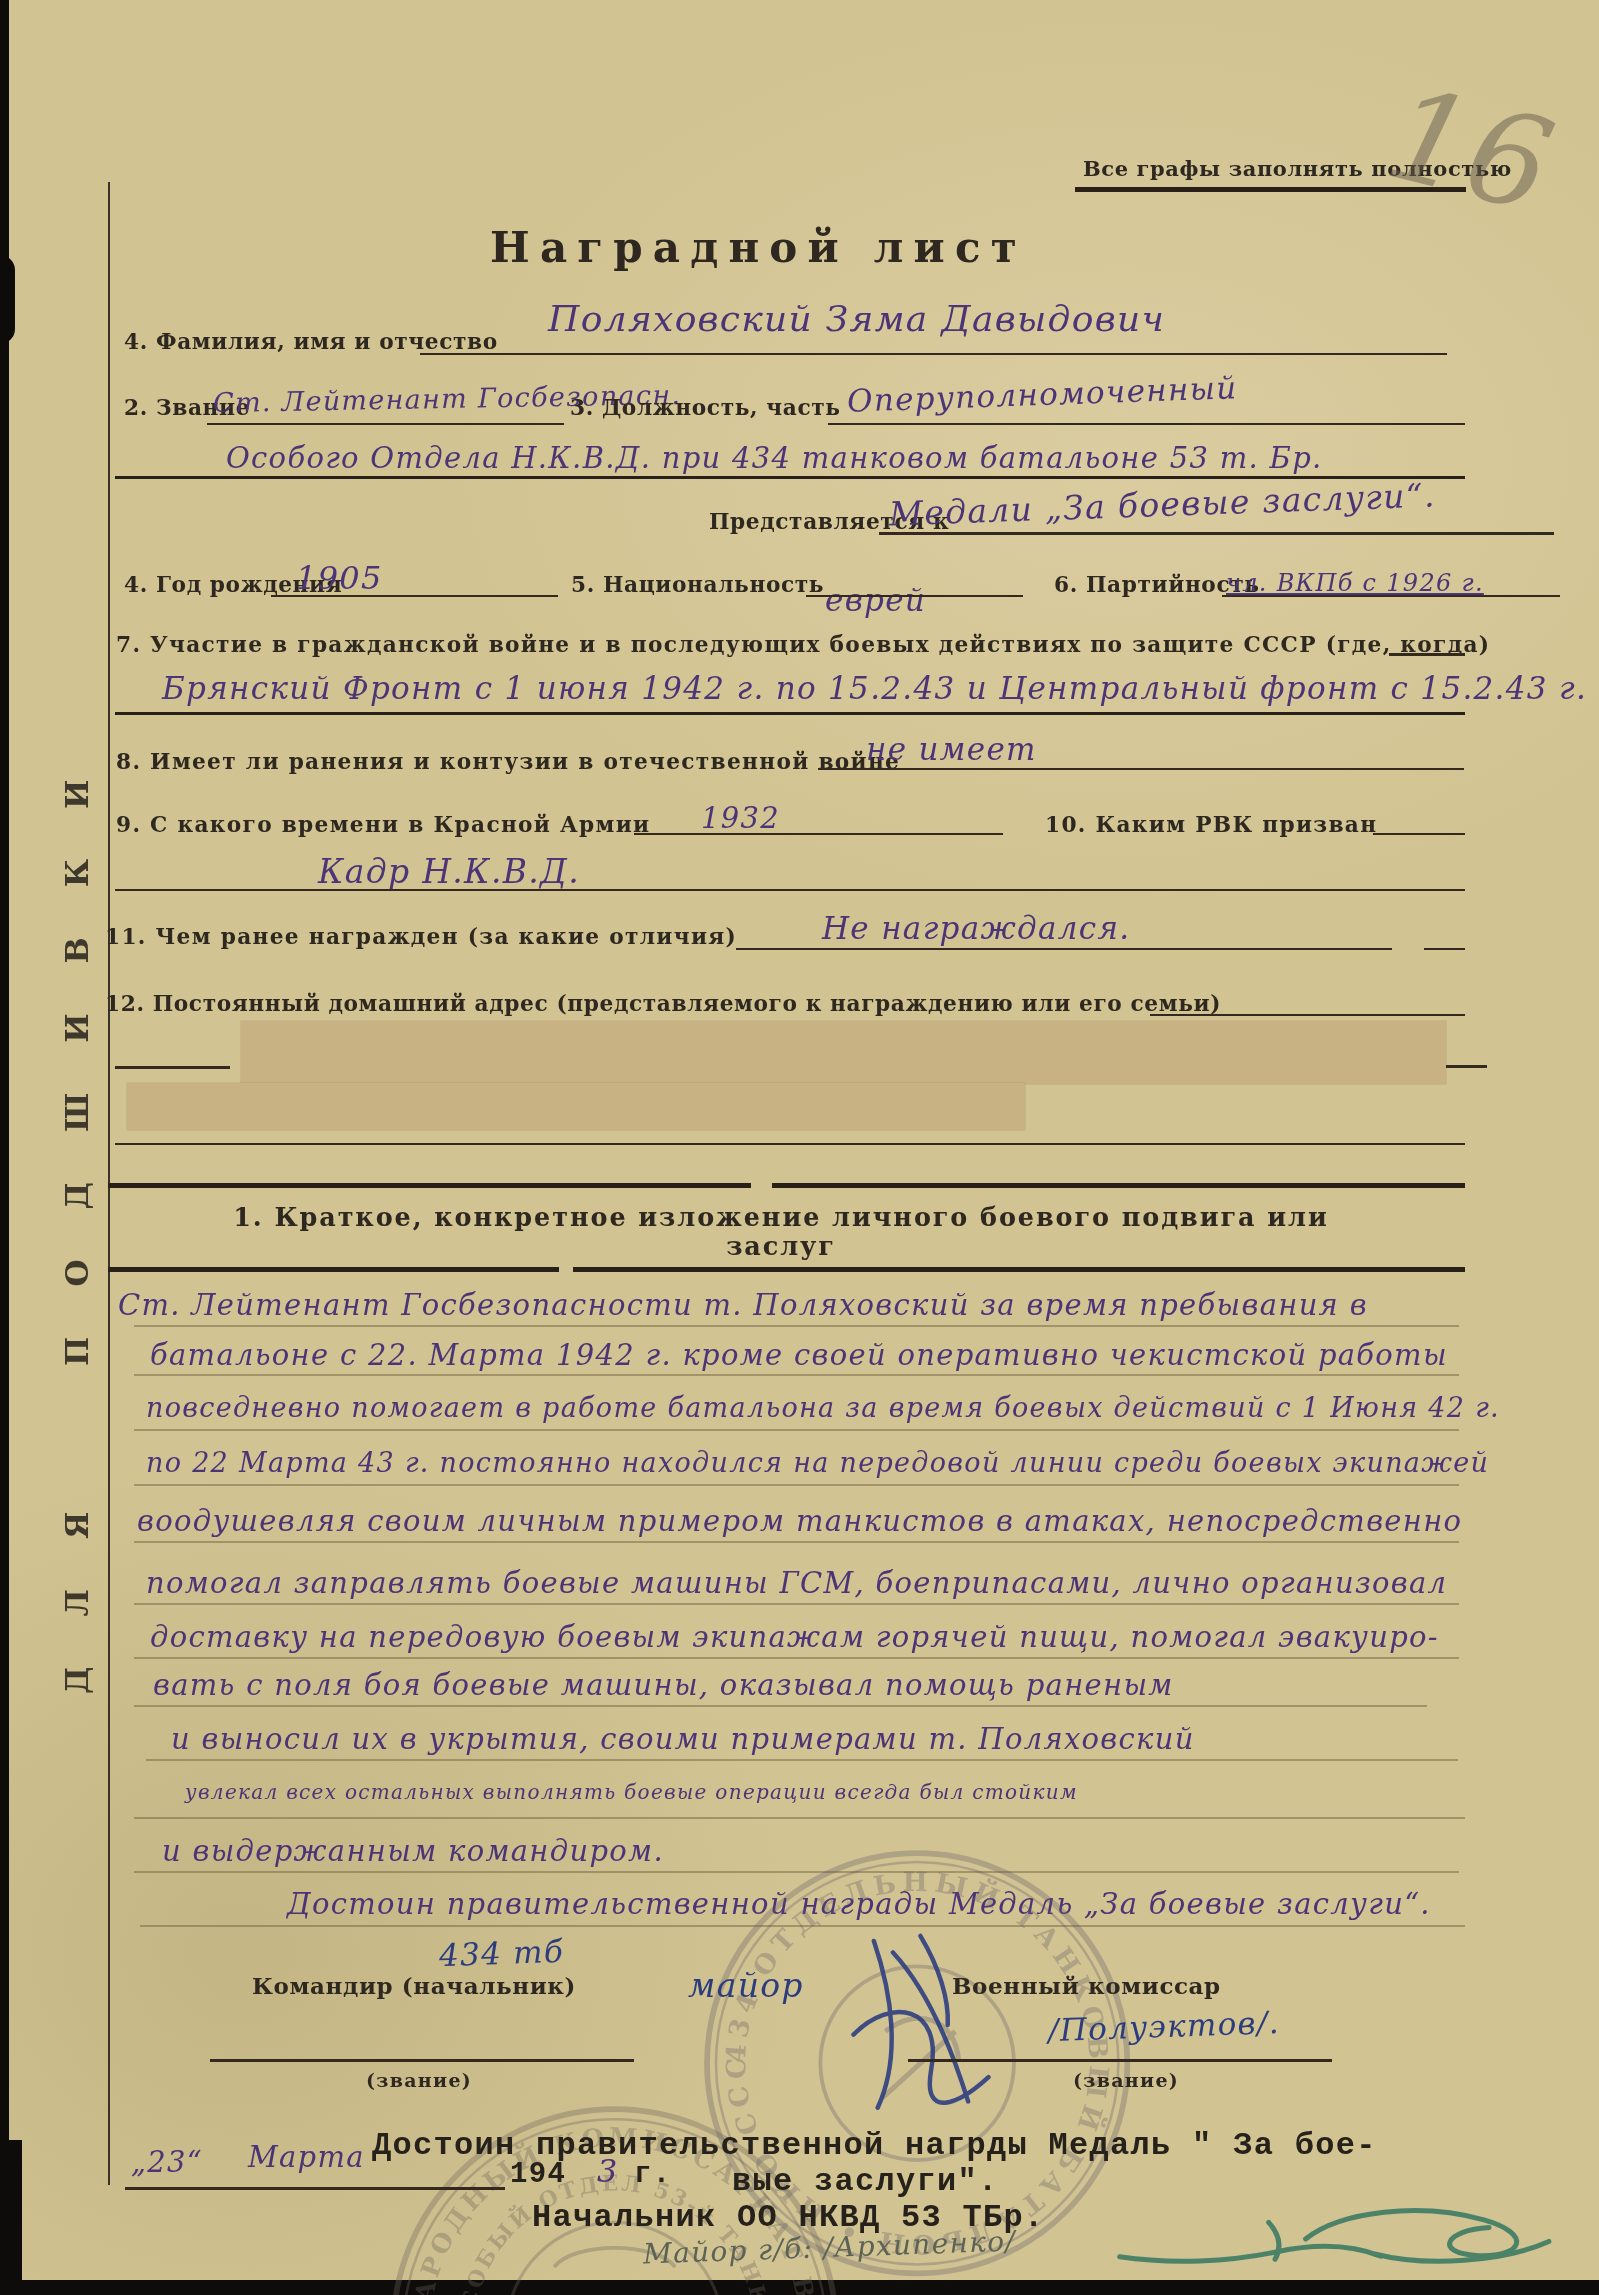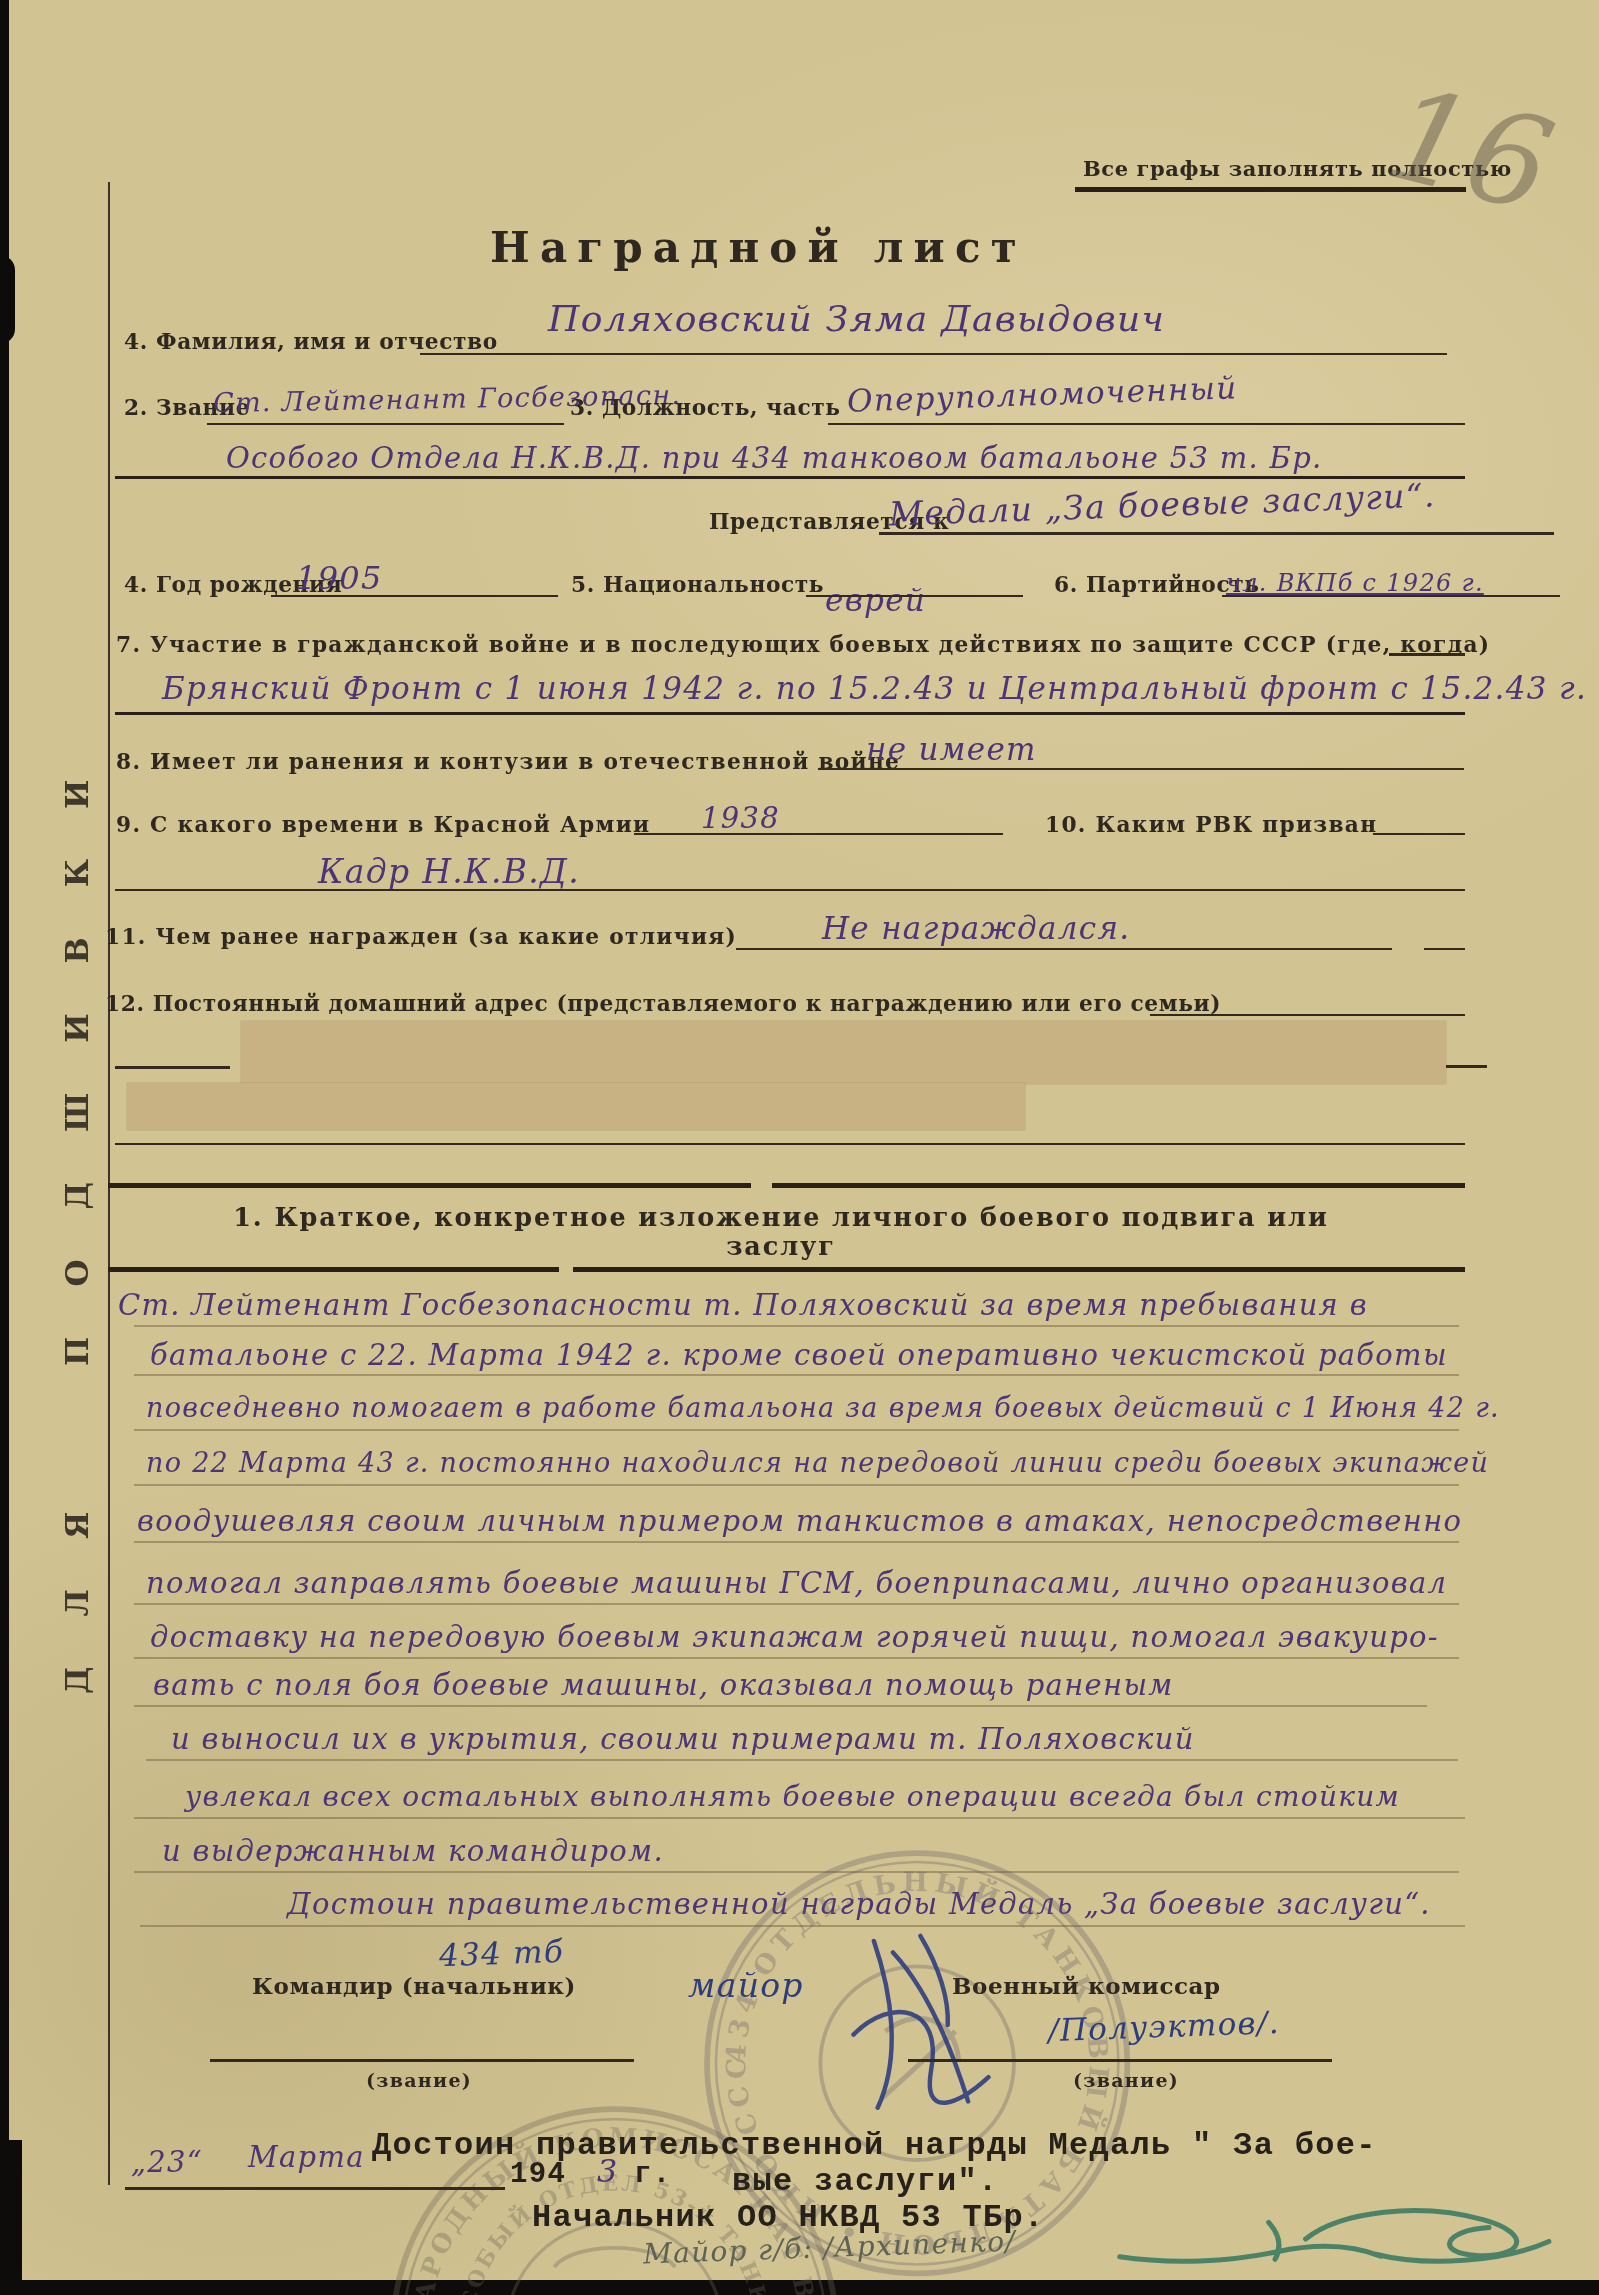--- a/index.html
+++ b/index.html
@@ -76,21 +76,21 @@
   <div class="lbl" style="left:116px;top:633px;letter-spacing:1.3px;">7. Участие в гражданской войне и в последующих боевых действиях по защите СССР (где, когда)</div>
   <div class="rule" style="left:1389px;top:653px;width:76px;height:2.5px;"></div>
   <div class="hw" style="left:162px;top:670px;font-size:31px;">Брянский Фронт с 1 июня 1942 г. по 15.2.43 и Центральный фронт с 15.2.43 г.</div>
   <div class="thick" style="left:115px;top:712px;width:1350px;height:3.2px;"></div>
 
   <div class="lbl" style="left:116px;top:750px;letter-spacing:1.3px;">8. Имеет ли ранения и контузии в отечественной войне</div>
   <div class="hw" style="left:866px;top:731px;font-size:31px;">не имеет</div>
   <div class="rule" style="left:818px;top:768px;width:646px;"></div>
 
   <div class="lbl" style="left:116px;top:813px;letter-spacing:1.3px;">9. С какого времени в Красной Армии</div>
-  <div class="hw" style="left:701px;top:801px;font-size:29px;">1938</div>
+  <div class="hw" style="left:701px;top:801px;font-size:29px;">1932</div>
   <div class="rule" style="left:634px;top:833px;width:369px;"></div>
   <div class="lbl" style="left:1045px;top:813px;letter-spacing:1.3px;">10. Каким РВК призван</div>
   <div class="rule" style="left:1373px;top:833px;width:92px;"></div>
   <div class="hw" style="left:318px;top:852px;font-size:33px;">Кадр Н.К.В.Д.</div>
   <div class="rule" style="left:115px;top:889px;width:1350px;"></div>
 
   <div class="lbl" style="left:105px;top:925px;letter-spacing:1.3px;">11. Чем ранее награжден (за какие отличия)</div>
   <div class="hw" style="left:822px;top:910px;font-size:31px;">Не награждался.</div>
   <div class="rule" style="left:736px;top:948px;width:656px;"></div>
   <div class="rule" style="left:1424px;top:948px;width:41px;"></div>
@@ -124,21 +124,21 @@
 
   <div class="hw" style="left:118px;top:1288px;font-size:29px;">Ст. Лейтенант Госбезопасности т. Поляховский за время пребывания в</div>
   <div class="hw" style="left:150px;top:1338px;font-size:29px;">батальоне с 22. Марта 1942 г. кроме своей оперативно чекистской работы</div>
   <div class="hw" style="left:146px;top:1392px;font-size:27px;">повседневно помогает в работе батальона за время боевых действий с 1 Июня 42 г.</div>
   <div class="hw" style="left:146px;top:1447px;font-size:27px;">по 22 Марта 43 г. постоянно находился на передовой линии среди боевых экипажей</div>
   <div class="hw" style="left:137px;top:1504px;font-size:29px;">воодушевляя своим личным примером танкистов в атаках, непосредственно</div>
   <div class="hw" style="left:146px;top:1566px;font-size:29px;">помогал заправлять боевые машины ГСМ, боеприпасами, лично организовал</div>
   <div class="hw" style="left:150px;top:1620px;font-size:29px;">доставку на передовую боевым экипажам горячей пищи, помогал эвакуиро-</div>
   <div class="hw" style="left:153px;top:1668px;font-size:29px;">вать с поля боя боевые машины, оказывал помощь раненым</div>
   <div class="hw" style="left:171px;top:1722px;font-size:29px;">и выносил их в укрытия, своими примерами т. Поляховский</div>
-  <div class="hw" style="left:185px;top:1780px;font-size:28px;">увлекал всех остальных выполнять боевые операции всегда был стойким</div>
+  <div class="hw" style="left:185px;top:1780px;font-size:20px;">увлекал всех остальных выполнять боевые операции всегда был стойким</div>
   <div class="hw" style="left:162px;top:1834px;font-size:29px;">и выдержанным командиром.</div>
   <div class="hw" style="left:287px;top:1887px;font-size:29px;">Достоин правительственной награды Медаль „За боевые заслуги“.</div>
 
   <svg width="1600" height="2295" viewBox="0 0 2512 3604" style="position:absolute;left:0;top:0;pointer-events:none;">
 
     <g stroke="#5f5866" fill="none" opacity="0.30">
       <circle cx="1440" cy="3240" r="330" stroke-width="9"></circle>
       <circle cx="1440" cy="3240" r="316" stroke-width="4"></circle>
       <circle cx="1440" cy="3240" r="152" stroke-width="6"></circle>
       <path d="M1385,3295 L1500,3190 M1390,3190 C1440,3150 1500,3170 1505,3235" stroke-width="8"></path>

